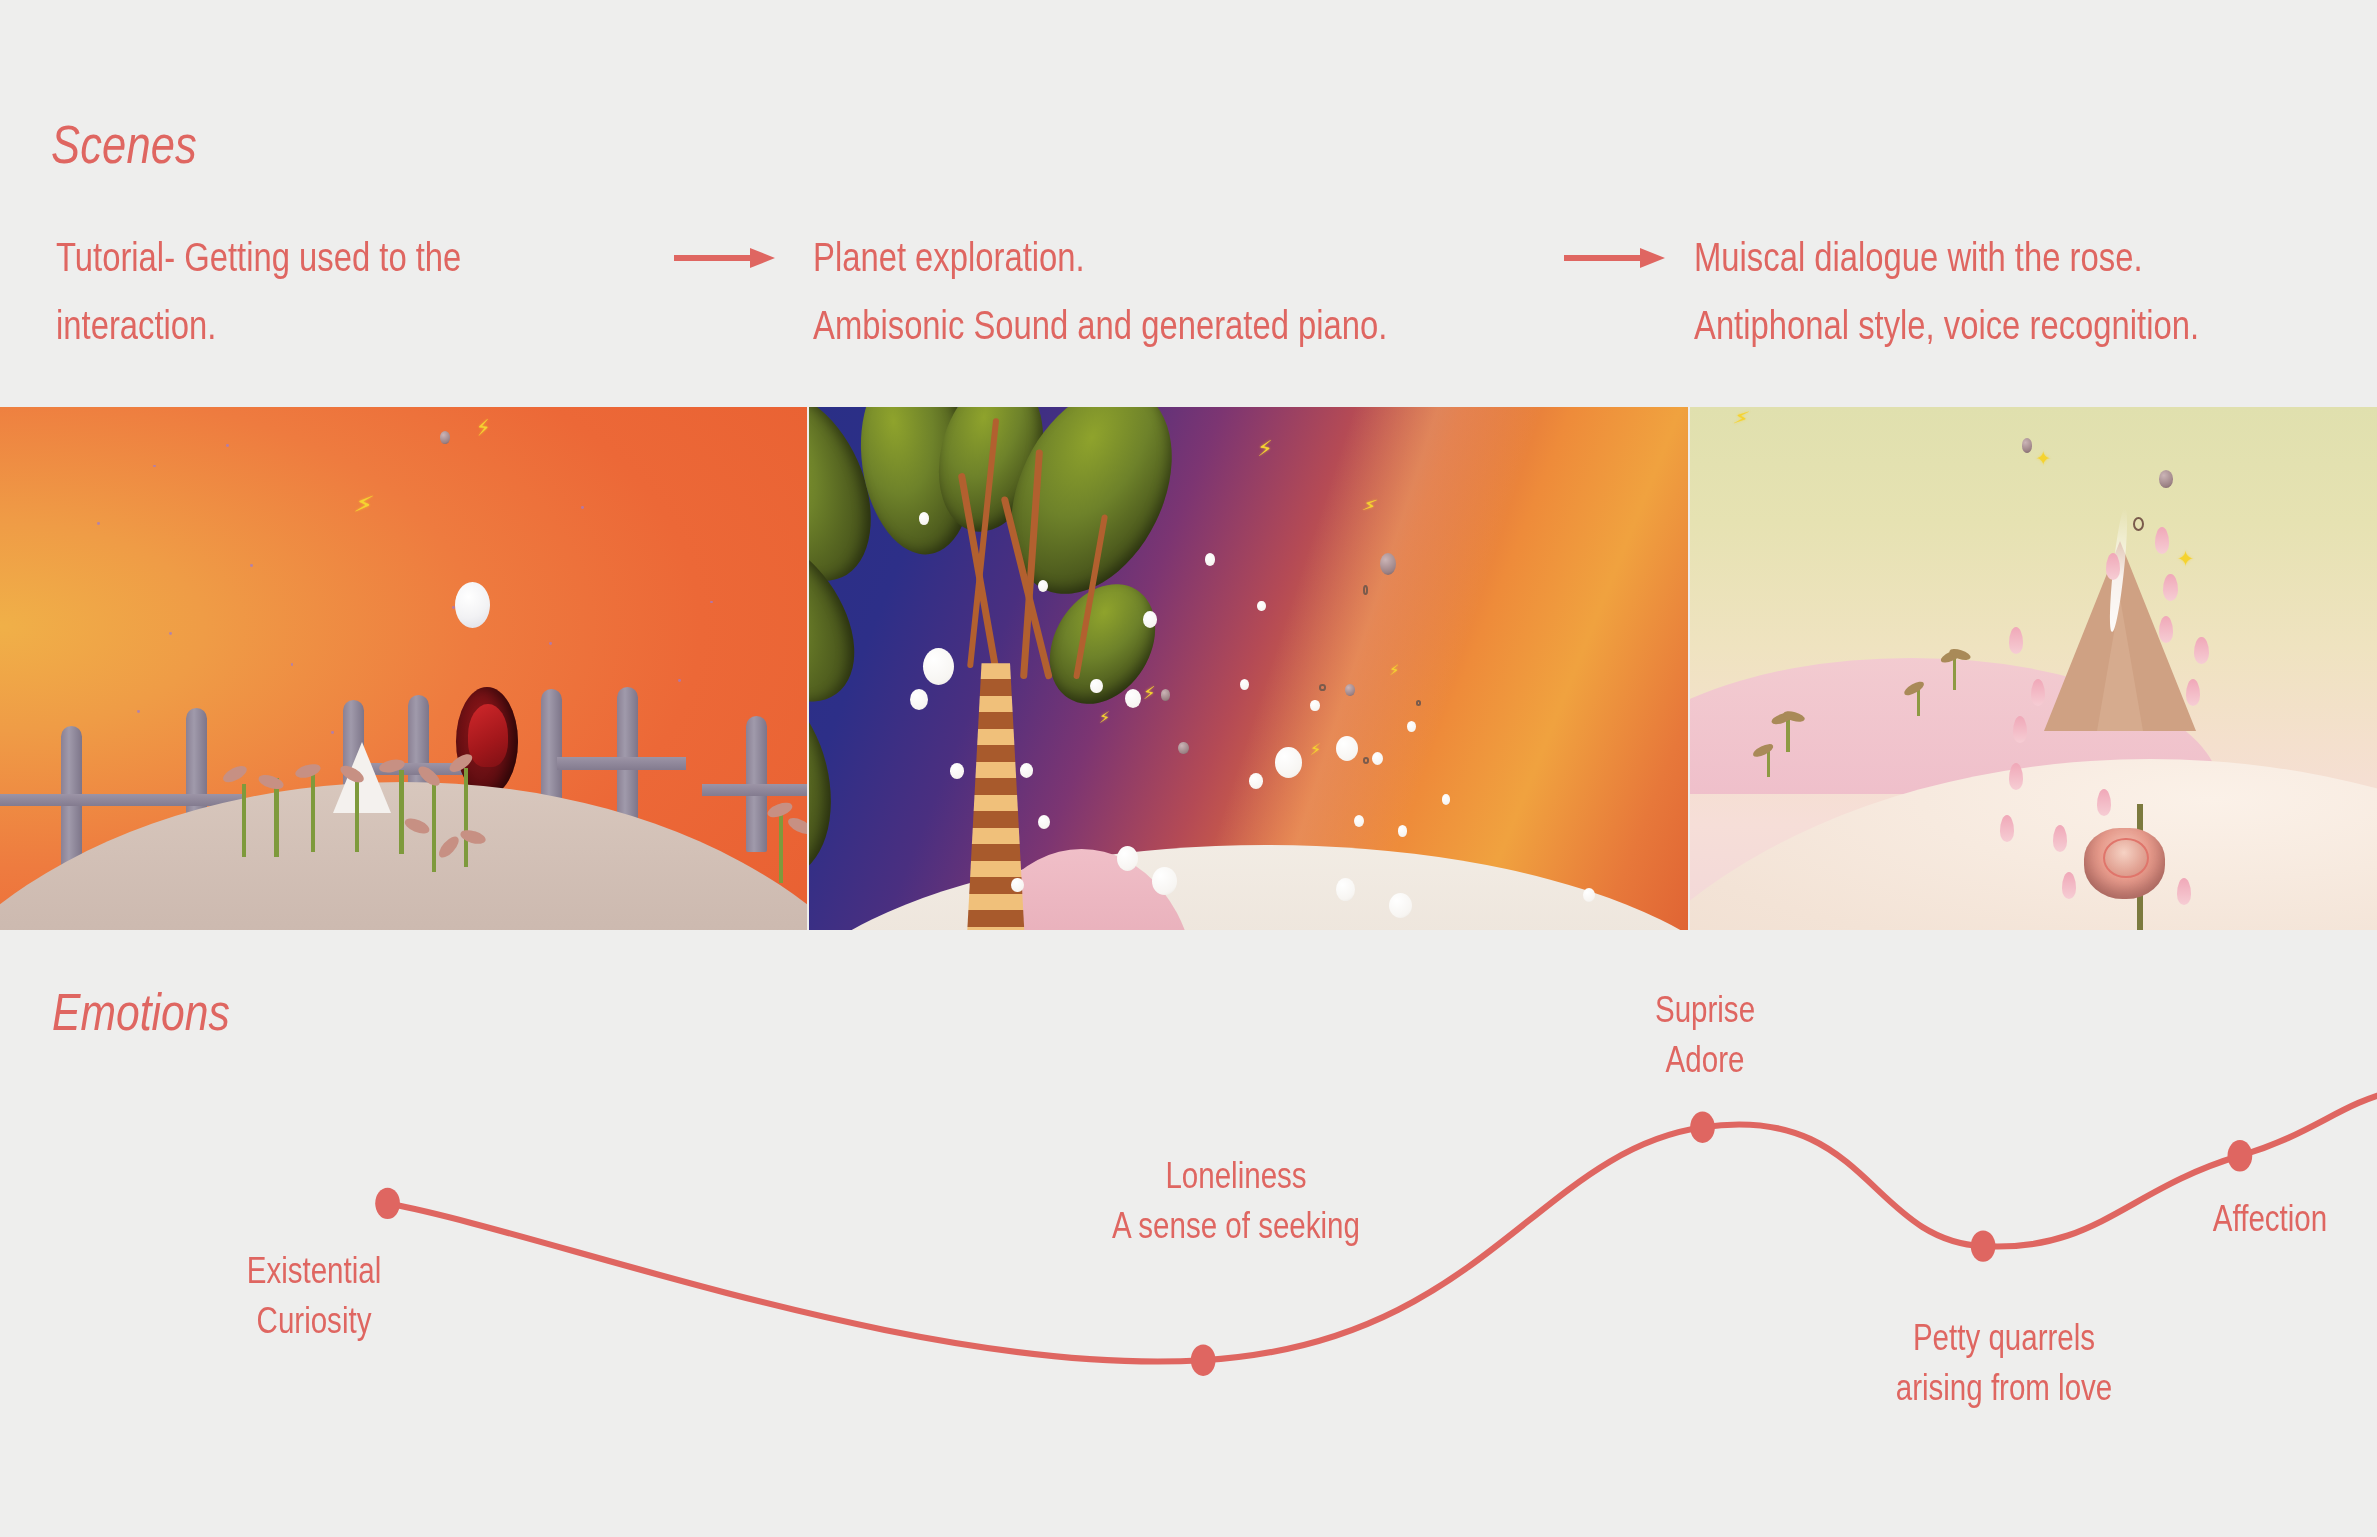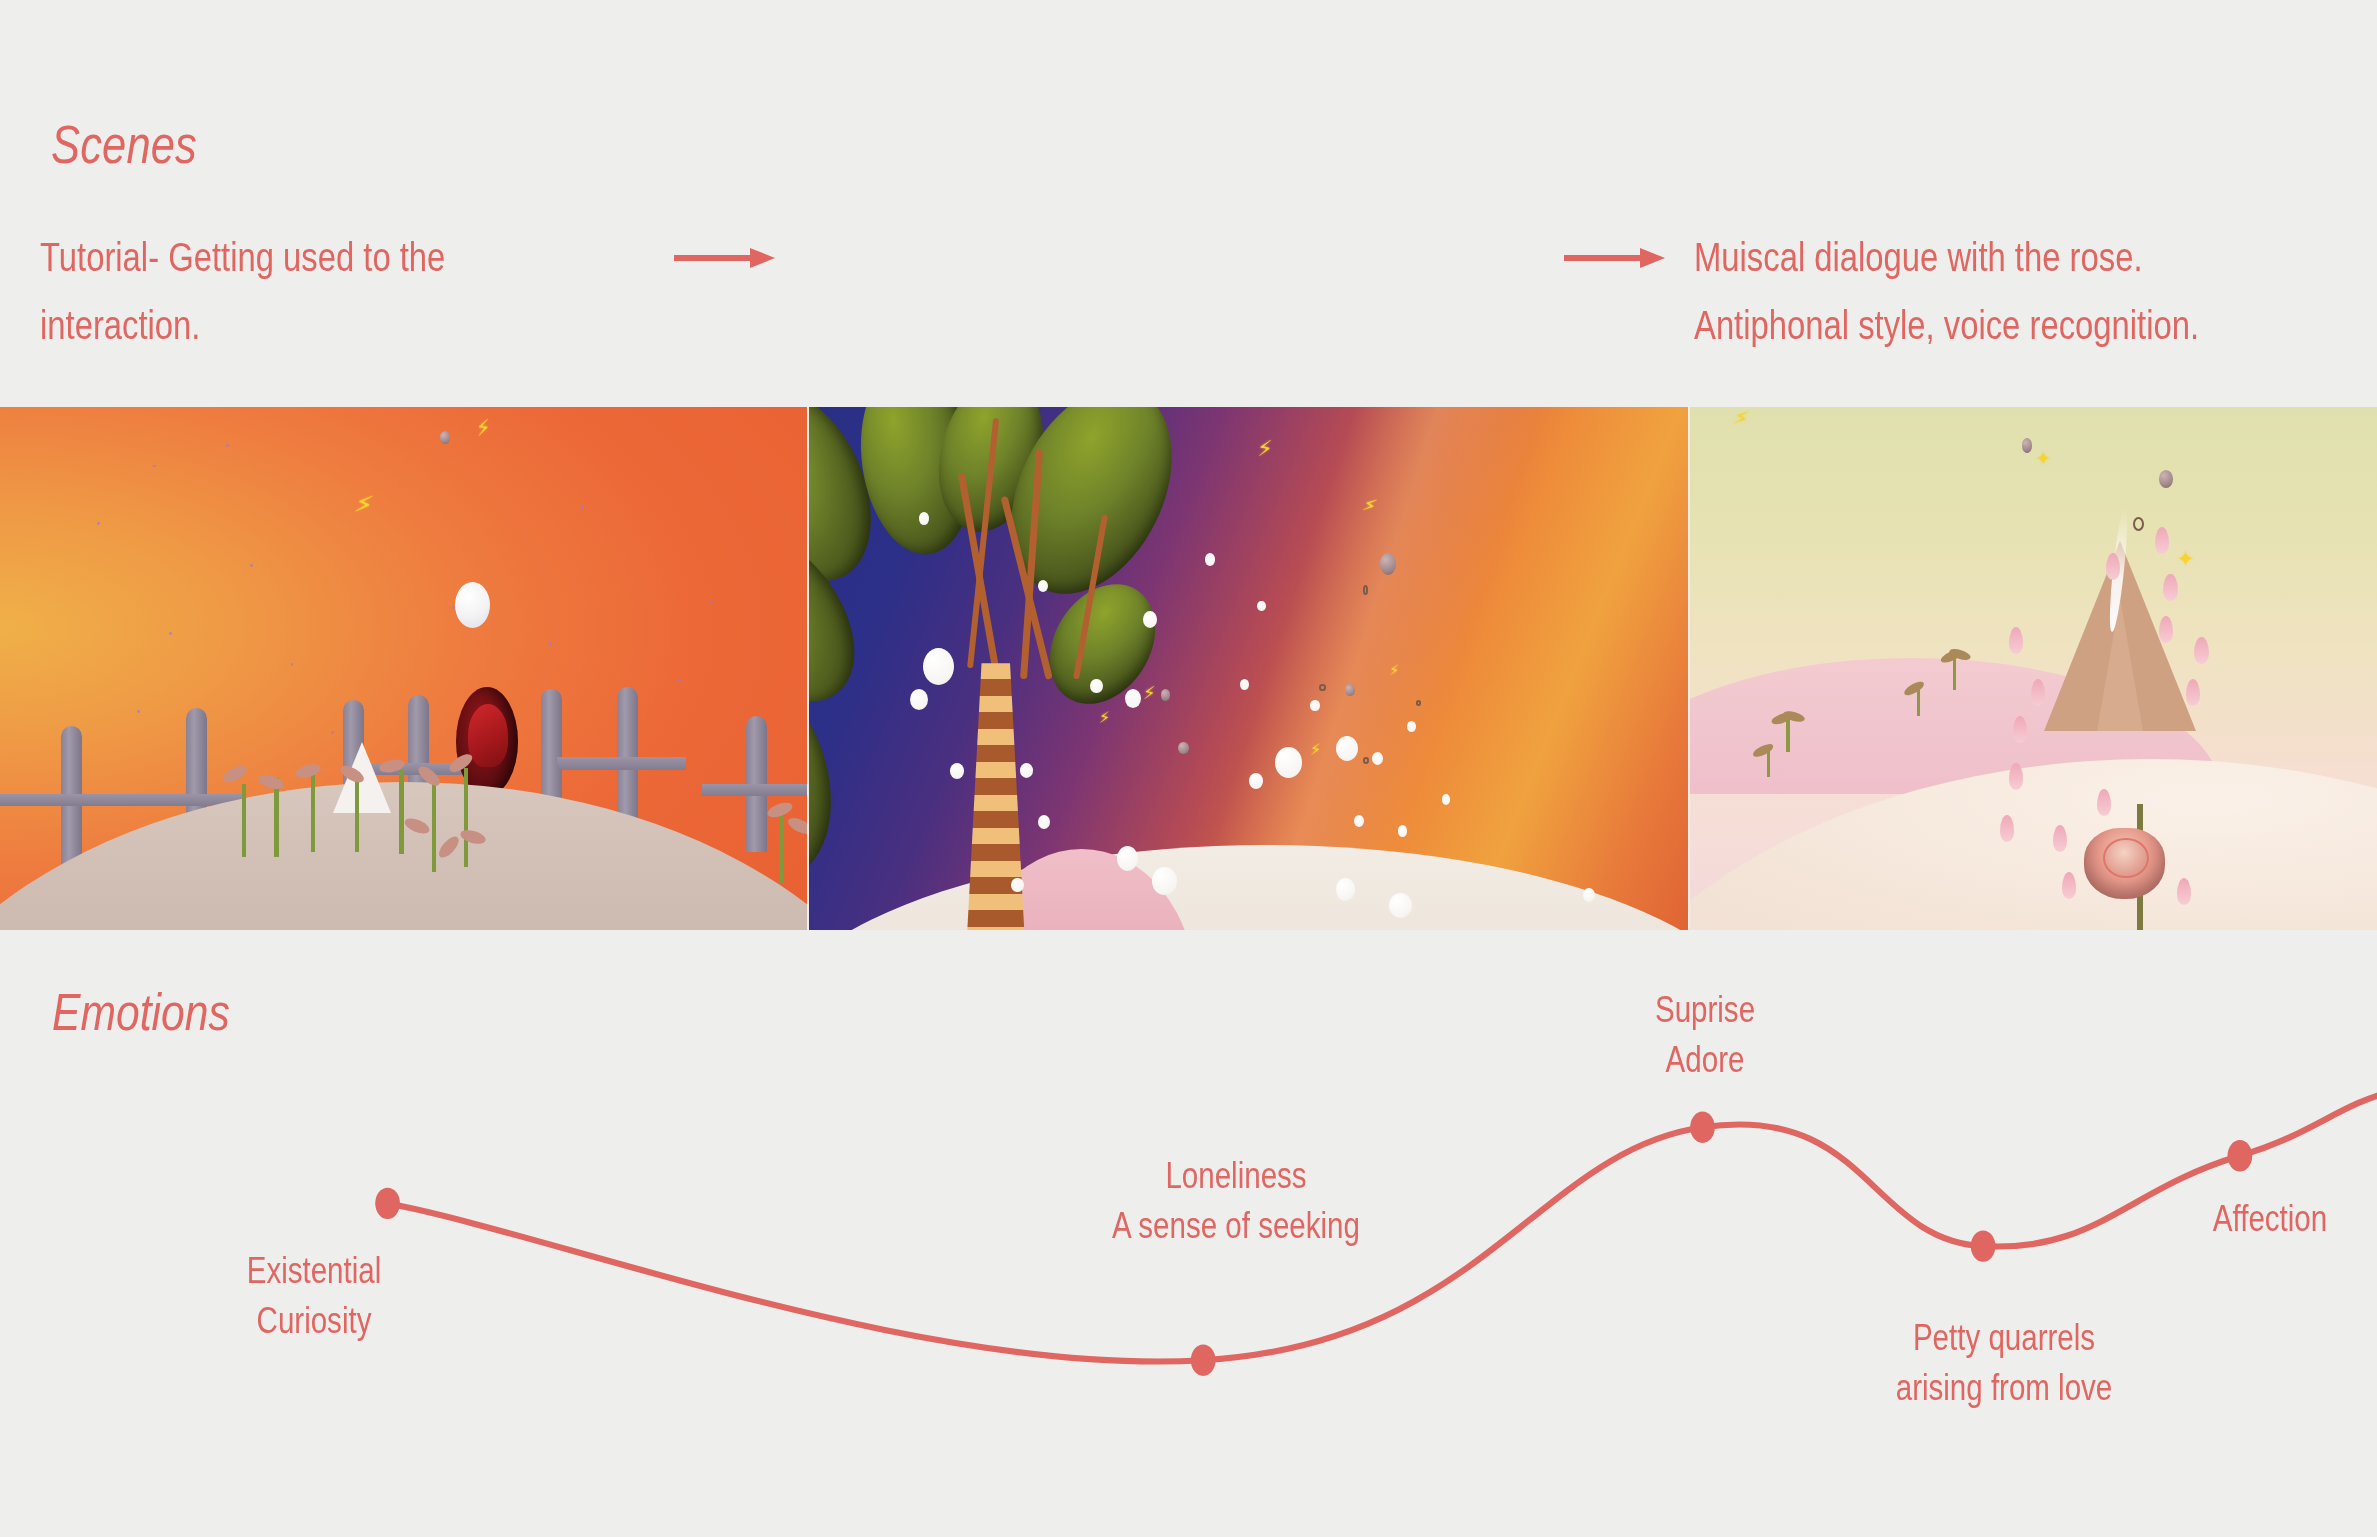--- a/index.html
+++ b/index.html
@@ -217,30 +217,34 @@
   }
   .emo-label .ln { display: block; }
 </style>
 </head>
 <body>
 
 <section id="scenes-section">
 
   <h1 id="scenes-title">Scenes</h1>
 
-  <div class="scene-col" style="left:40px;width:585px;">
+  <div class="scene-col" style="left:56px;width:585px;">
     <div class="scene-line">Tutorial- Getting used to the</div>
     <div class="scene-line">interaction.</div>
   </div>
 
   <div class="scene-arrow" style="left:674px;width:105px;">
     <span class="shaft"></span>
       <span class="head"></span>
   </div>
 
+  <div class="scene-col" style="left:813px;width:856px;">
+    <div class="scene-line">Planet exploration.</div>
+    <div class="scene-line">Ambisonic Sound and generated piano.</div>
+  </div>
 
   <div class="scene-arrow" style="left:1564px;width:105px;">
     <span class="shaft"></span>
       <span class="head"></span>
   </div>
 
   <div class="scene-col" style="left:1694px;width:856px;">
     <div class="scene-line">Muiscal dialogue with the rose.</div>
     <div class="scene-line">Antiphonal style, voice recognition.</div>
   </div>

